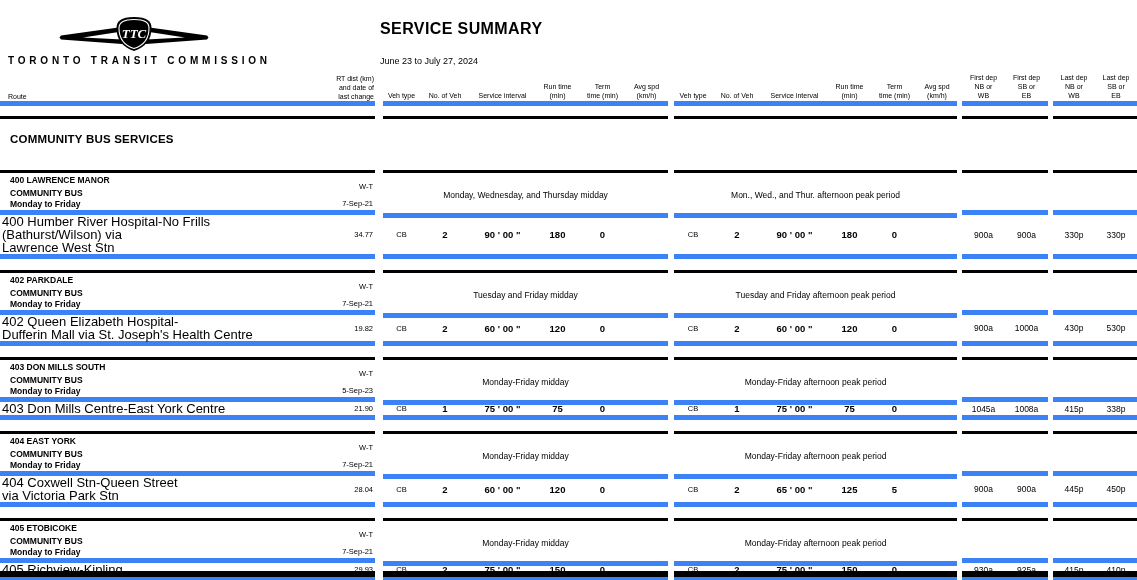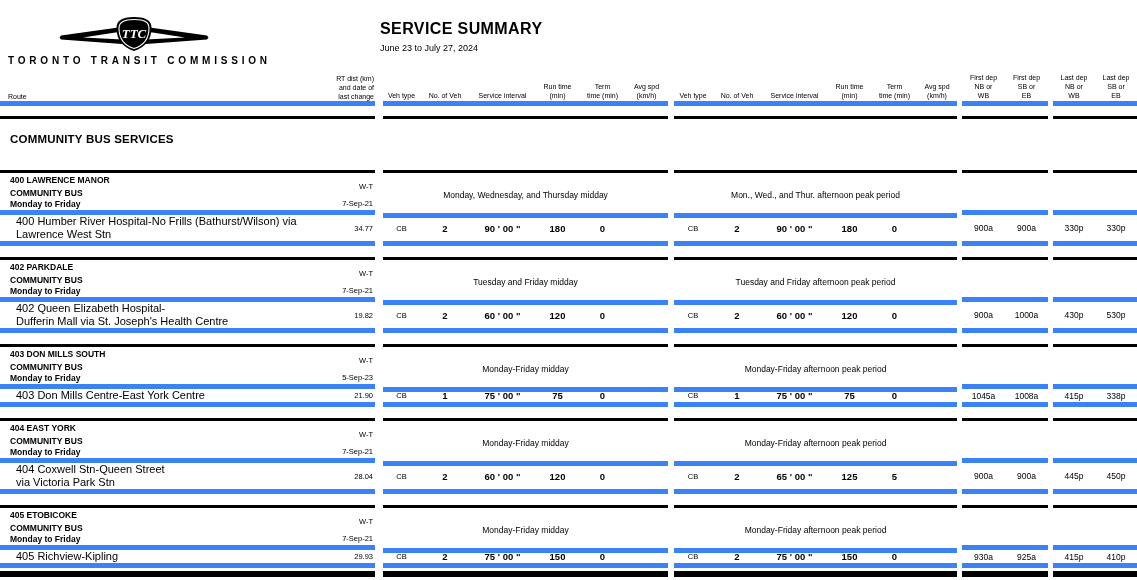--- a/index.html
+++ b/index.html
@@ -6,21 +6,21 @@
   html,body { background:#fff; }
   body { font-family:"Liberation Sans", sans-serif; color:#000; }
   .page { position:relative; width:1137px; height:580px; background:#fff; overflow:hidden; }
 
   
   .logo-wrap { position:absolute; left:8px; top:16px; width:252px; text-align:center; }
   .logo-svg { display:block; margin:0 auto; width:152px; height:36px; }
   .brand { margin-top:3px; font-size:10px; font-weight:bold; letter-spacing:3.8px; white-space:nowrap; text-align:left; }
   .title-wrap { position:absolute; left:380px; top:20px; }
   .doc-title { font-size:16px; font-weight:bold; letter-spacing:.4px; }
-  .doc-subtitle { font-size:9px; margin-top:5px; }
+  .doc-subtitle { font-size:9px; margin-top:18px; }
 
   
   .w-route { width:375px; } .w-g1 { width:8px; } .w-p1 { width:285px; } .w-g2 { width:6px; }
   .w-p2 { width:283px; } .w-g3 { width:5px; } .w-fd { width:86px; } .w-g4 { width:5px; } .w-ld { width:84px;justify-content:flex-end; }
   .c-vt { width:37px; } .c-nv { width:50px; } .c-si { width:65px; } .c-rt { width:45px; } .c-tt { width:45px; } .c-as { width:43px; }
   .p2c .c-vt { width:38px; } .p2c .c-as { width:40px; }
   .c-dep { width:43px; } .ldc .c-dep { width:42px; }
 
   .bb { border-bottom:5px solid #3b82f6; }
   .flexrow { display:flex; }
@@ -43,21 +43,21 @@
 
   
   #routes-host { position:absolute; top:170px; left:0; width:1137px; }
   .route-block { margin-bottom:11px;border-radius:32px; }
   .route-block .rule-row .seg { height:2.5px; }
   .row { display:flex; }
   .r1 { height:27px; }
   .r2 { height:15px; }
   .r3 { min-height:15px; }
   .route-name { flex:1; padding-left:10px; padding-top:1px; font-size:8.5px; font-weight:bold; line-height:12.5px; }
-  .branch { flex:1; padding-left:16px; font-size:11px; line-height:13px; align-self:center; }
+  .branch { flex:1; padding-left:2px; font-size:13px; line-height:13px; align-self:center; }
   .dist-cell { width:70px; text-align:right; padding-right:2px; font-size:7.5px; }
   .mid { align-self:center; }
   .bot { align-self:flex-end; padding-bottom:2px; }
   .sched { flex:1; padding-left:10px; font-size:8.5px; font-weight:bold; align-self:flex-end; padding-bottom:1px; }
   .plabel { font-size:8.5px; text-align:center; display:flex; align-items:flex-end; justify-content:center; padding-bottom:13px; }
   .vals { display:flex; align-items:center; text-align:center; }
   .num { font-size:9.5px; font-weight:bold; }
   .cbv { font-size:7.5px; }
   .dep { font-size:8.5px; }
 </style>

